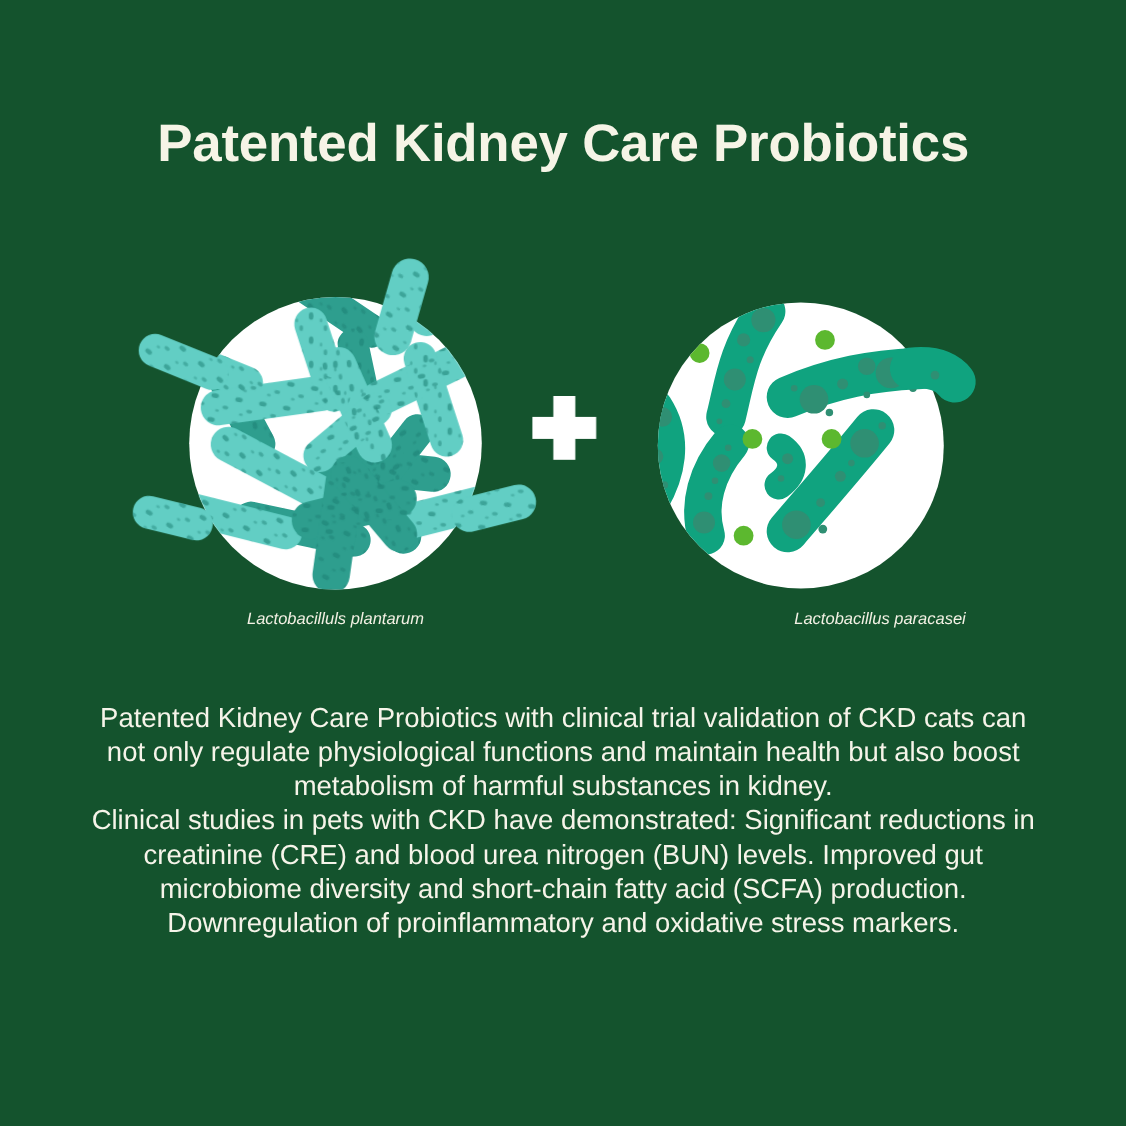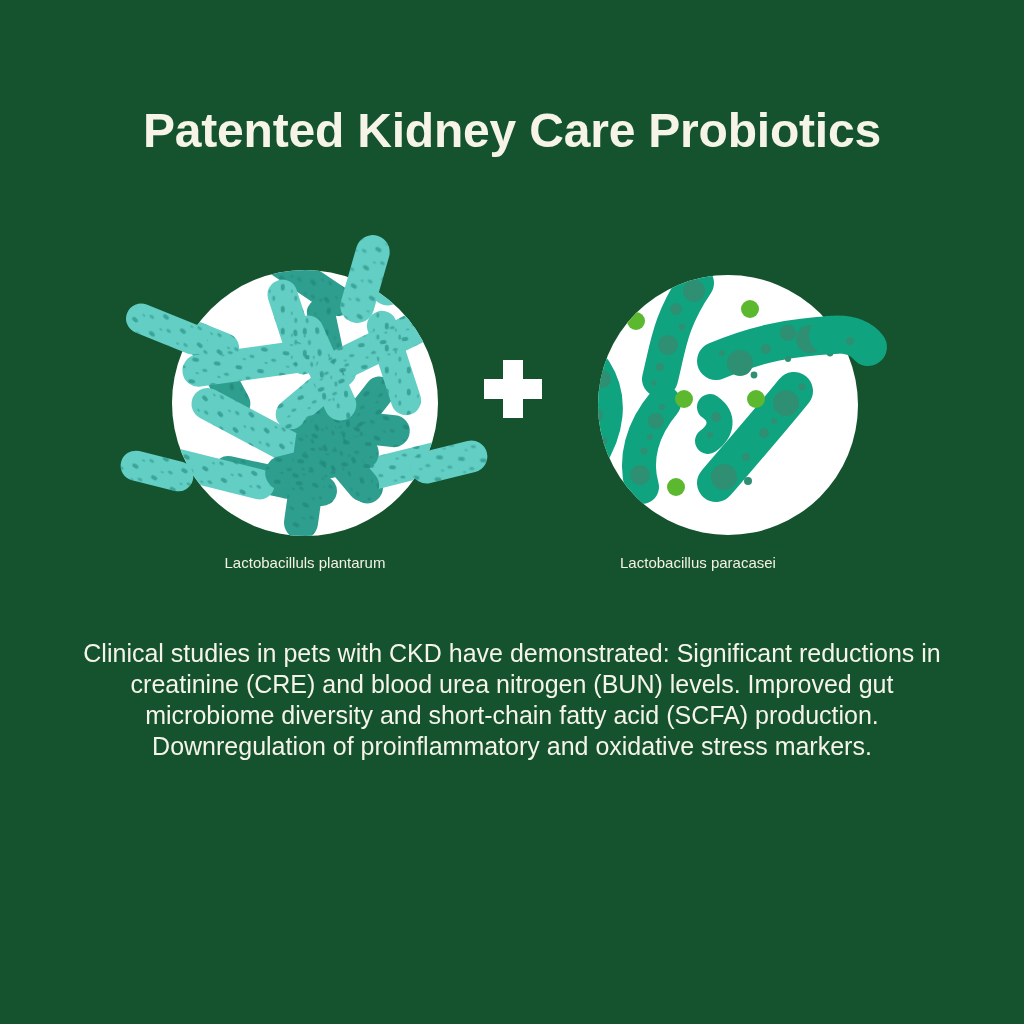--- a/index.html
+++ b/index.html
@@ -53,31 +53,31 @@
   }
   .plus-sign .bar {
     position:absolute; background:#FFFFFF;
   }
   .plus-sign .bar.h { left:0;   top:19px; width:58px; height:20px; }
   .plus-sign .bar.v { left:19px; top:0;   width:20px; height:58px; }
 
   
   .captions {
     position:absolute;
-    top:552px; left:0; width:1024px; height:50px;
+    top:552px; left:0; width:1024px; height:50px;font-style:italic;
   }
   .caption {
     position:absolute;
     text-align:center;
     color:#F3F1E4;
     font-size:15px;
     line-height:21px;
   }
   .caption-left  { left:155px; width:300px; }
-  .caption-right { left:548px; width:300px; }
+  .caption-right { left:578px; width:300px;text-align:right; }
   .caption .strain { display:block; }
 
   
   .body-copy {
     position:absolute;
     top:638px; left:82px; width:860px;
     text-align:center;
   }
   .para {
     color:#F6F4E9;
@@ -271,16 +271,17 @@
   <div class="captions">
     <div class="caption caption-left">
       <span class="strain">Lactobacilluls plantarum</span>
     </div>
     <div class="caption caption-right">
       <span class="strain">Lactobacillus paracasei</span>
     </div>
   </div>
 
   <div class="body-copy">
+    <p class="para">Patented Kidney Care Probiotics with clinical trial validation of CKD cats can not only regulate physiological functions and maintain health but also boost metabolism of harmful substances in kidney.</p>
     <p class="para">Clinical studies in pets with CKD have demonstrated: Significant reductions in creatinine (CRE) and blood urea nitrogen (BUN) levels. Improved gut microbiome diversity and short-chain fatty acid (SCFA) production. Downregulation of proinflammatory and oxidative stress markers.</p>
   </div>
 
 </div>
 
 </body></html>

